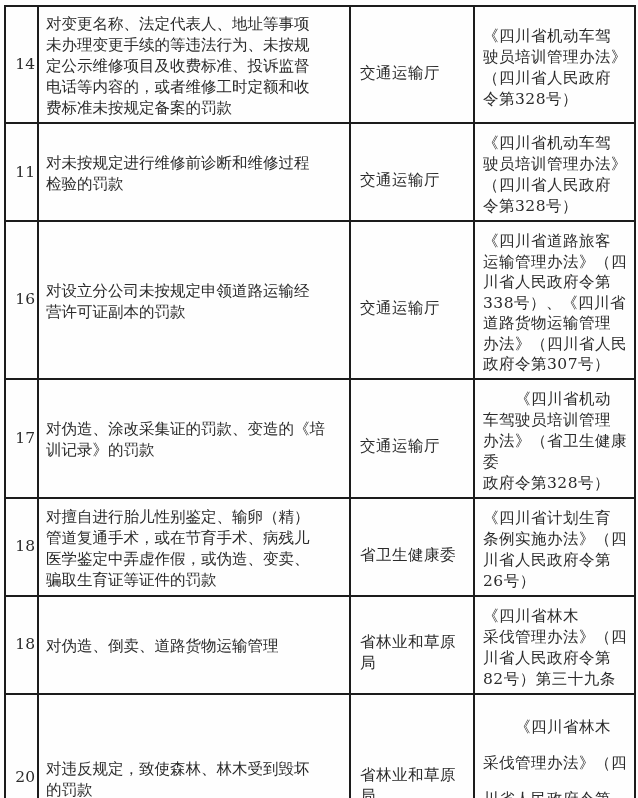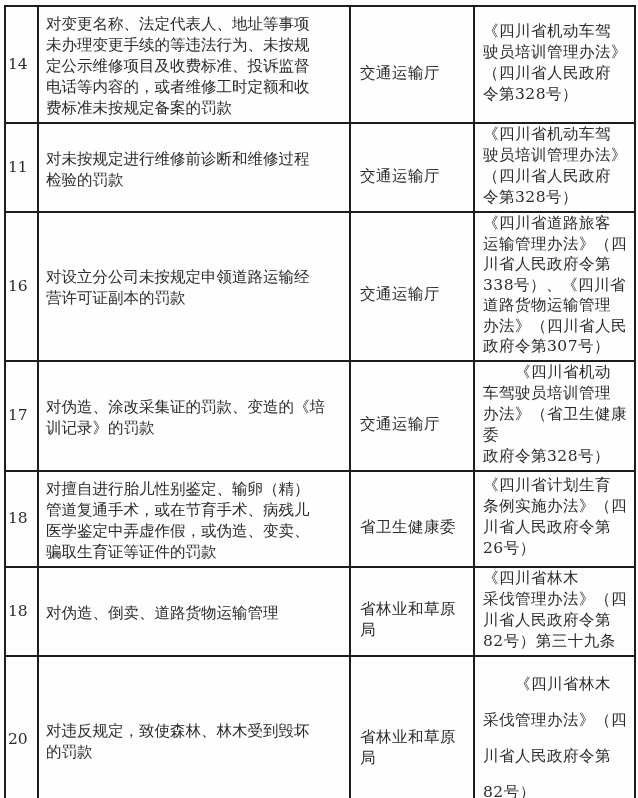--- a/index.html
+++ b/index.html
@@ -30,35 +30,35 @@
   }
   table.penalty-table td {
     border: 2px solid #1c1c1c;
     vertical-align: middle;
     font-size: 15.5px;
     line-height: 21px;
     white-space: pre-line;
     overflow: hidden;
   }
   td.col-num {
-    text-align: left;
+    text-align: right;
     font-size: 15px;
     padding: 16px 2px;
     white-space: normal;
   }
   td.col-desc {
     padding: 7px 3px 3px 7px;
     text-align: left;
   }
   td.col-dept {
     padding: 20px 3px 3px 9px;
     letter-spacing: 0.5px;
   }
   td.col-legal {
-    padding: 0 4px 3px 8px;
+    padding: 9px 4px 3px 8px;
     letter-spacing: 0.5px;
     margin-left: 18px;
   }
   
   tbody tr:nth-child(1) { height: 110px; }
   tbody tr:nth-child(2) { height: 78px;  }
   tbody tr:nth-child(3) { height: 144px; }
   tbody tr:nth-child(4) { height: 104px; }
   tbody tr:nth-child(5) { height: 91px;  }
   tbody tr:nth-child(6) { height: 85px;  }

